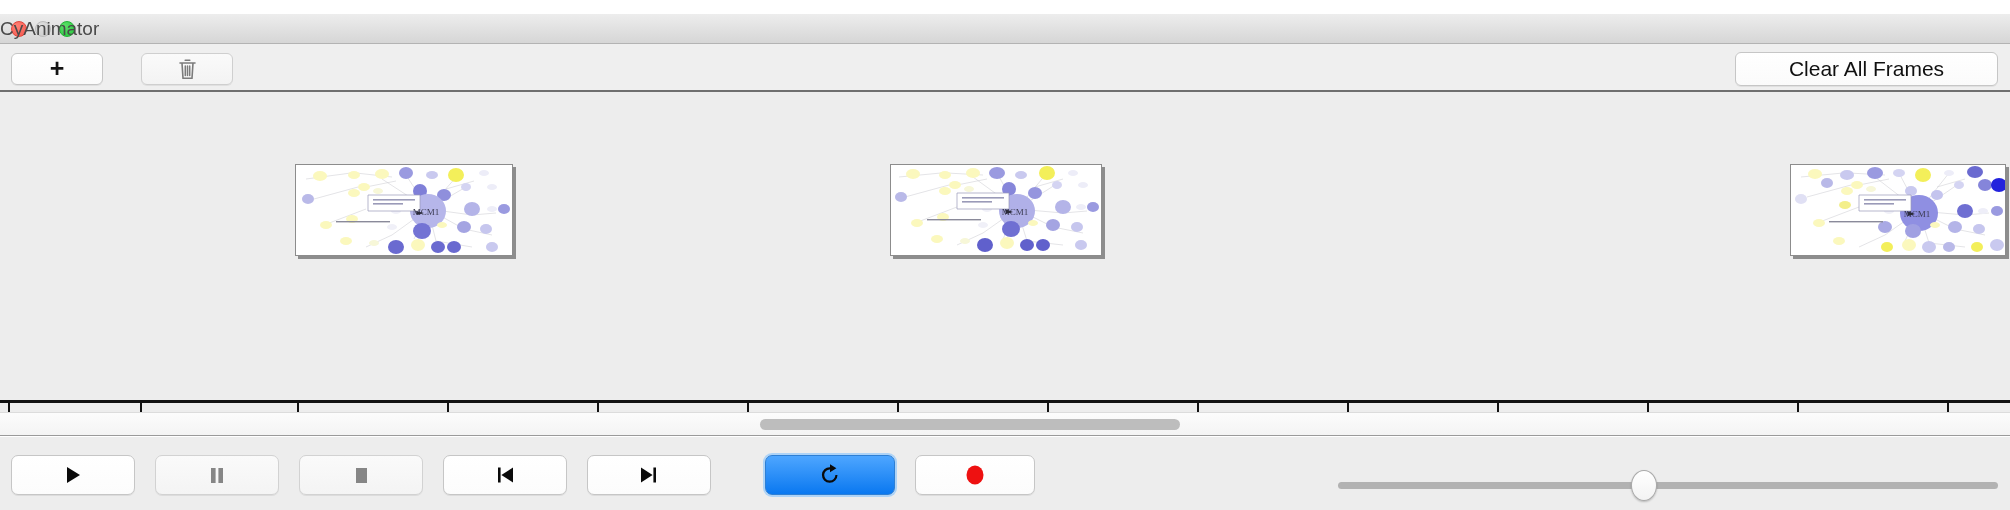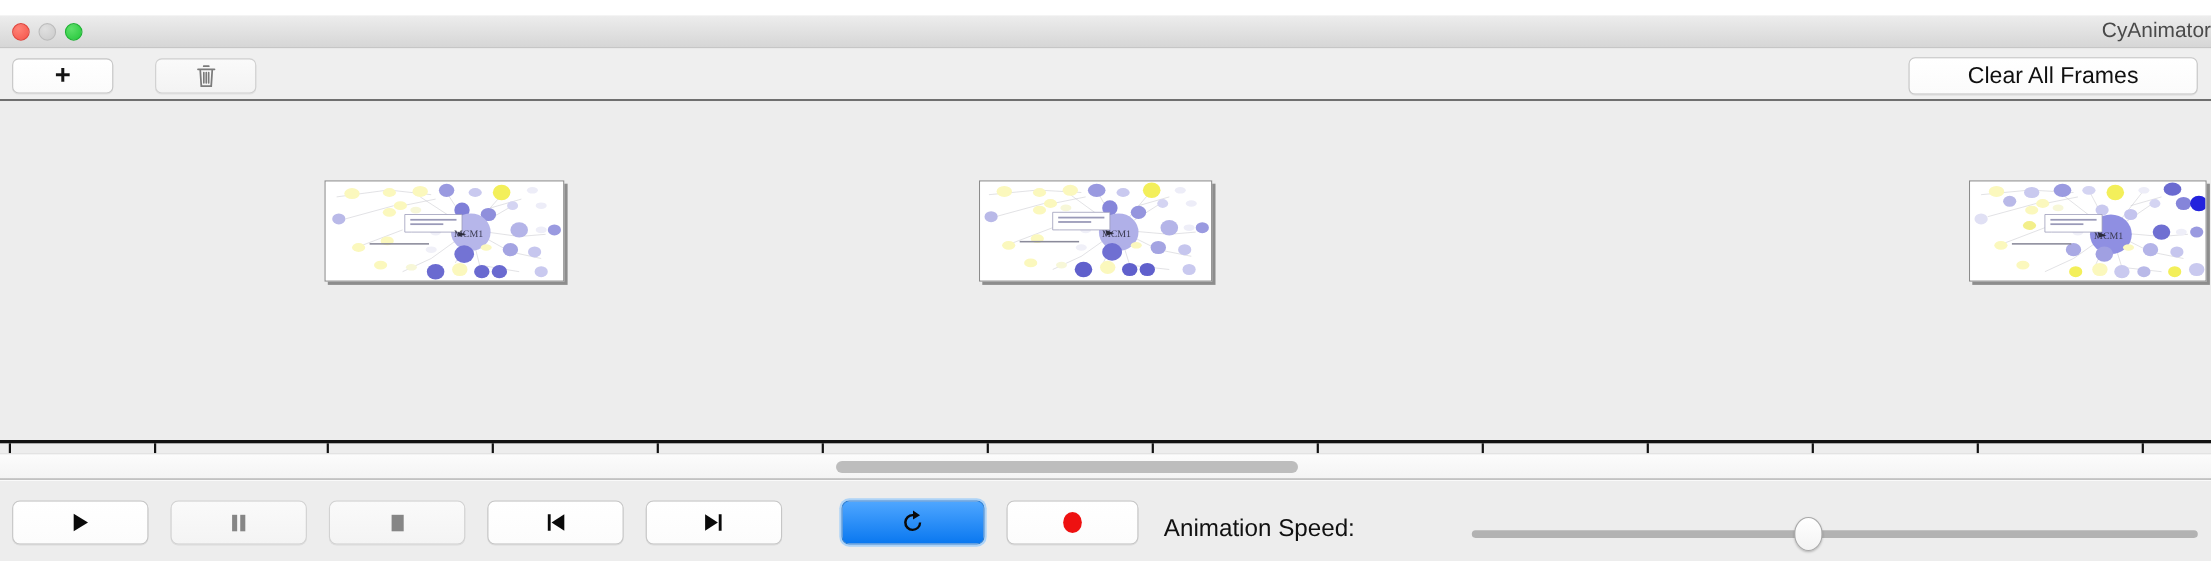--- a/index.html
+++ b/index.html
@@ -44,21 +44,21 @@
   }
 
   
   .titlebar {
     position: absolute; left: 0; top: 14px; width: 2010px; height: 30px;
     background: linear-gradient(#ededed, #d6d6d6);
     border-bottom: 1px solid #b3b3b3;
   }
   .titlebar .title {
     position: absolute; left: 0; top: 0; width: 2010px; height: 30px;
-    line-height: 30px; text-align: right;
+    line-height: 30px; text-align: left;
     font-size: 19px; color: #4a4a4a;
   }
   .lights { position: absolute; left: 11px; top: 7px; display: flex; gap: 8px; }
   .light { width: 16px; height: 16px; border-radius: 50%; display:block; }
   .light.close  { background: radial-gradient(circle at 35% 30%, #ff8276, #f4544a); border:1px solid #e0443c; }
   .light.min    { background: radial-gradient(circle at 35% 30%, #e0e0e0, #cacaca); border:1px solid #bcbcbc; }
   .light.max    { background: radial-gradient(circle at 35% 30%, #5ee06a, #23c63a); border:1px solid #1fb234; }
 
   
   .toolbar {
@@ -425,18 +425,17 @@
         <path d="M20.5 13 A7.8 7.8 0 1 1 13 5.2 L13 2.2 L19.4 6.3 L13 10.3 L13 7.4 A5.6 5.6 0 1 0 18.4 13 Z" fill="#0a0a0a"></path>
       </svg>
     </div>
 
     <div class="pbtn" style="left:915px;width:120px;">
       <svg width="22" height="24" viewBox="0 0 22 24">
         <ellipse cx="11" cy="12" rx="8.5" ry="9.5" fill="#ee1111"></ellipse>
       </svg>
     </div>
 
-    <div class="speed-label">Animation Speed:</div>
     <div class="slider-track"></div>
     <div class="slider-knob"></div>
   </div>
 
 </div>
 
 </body></html>

